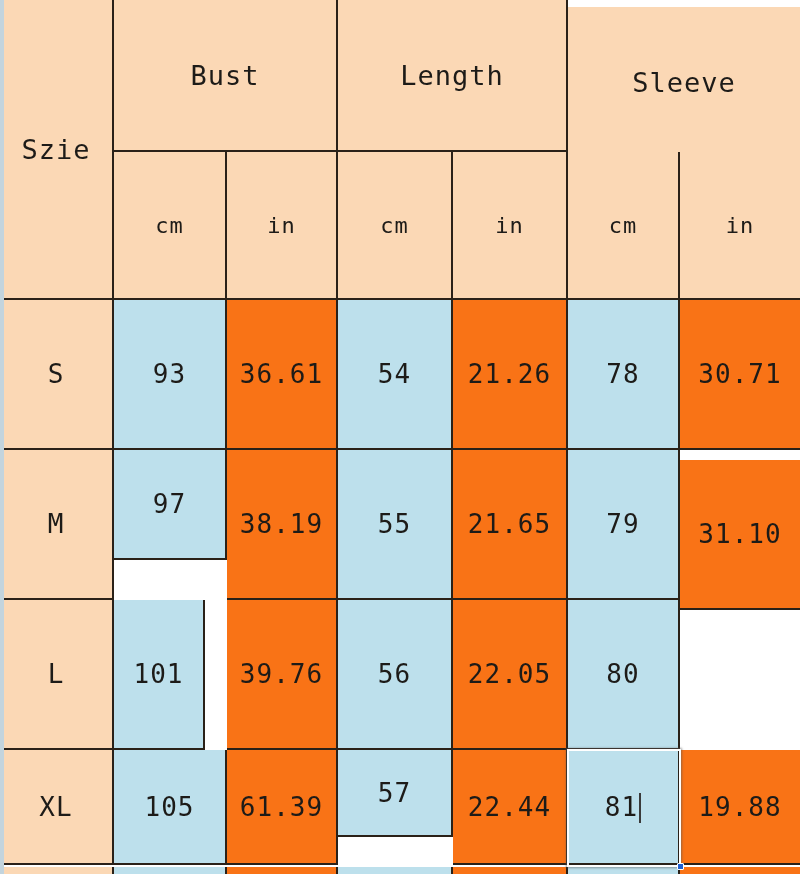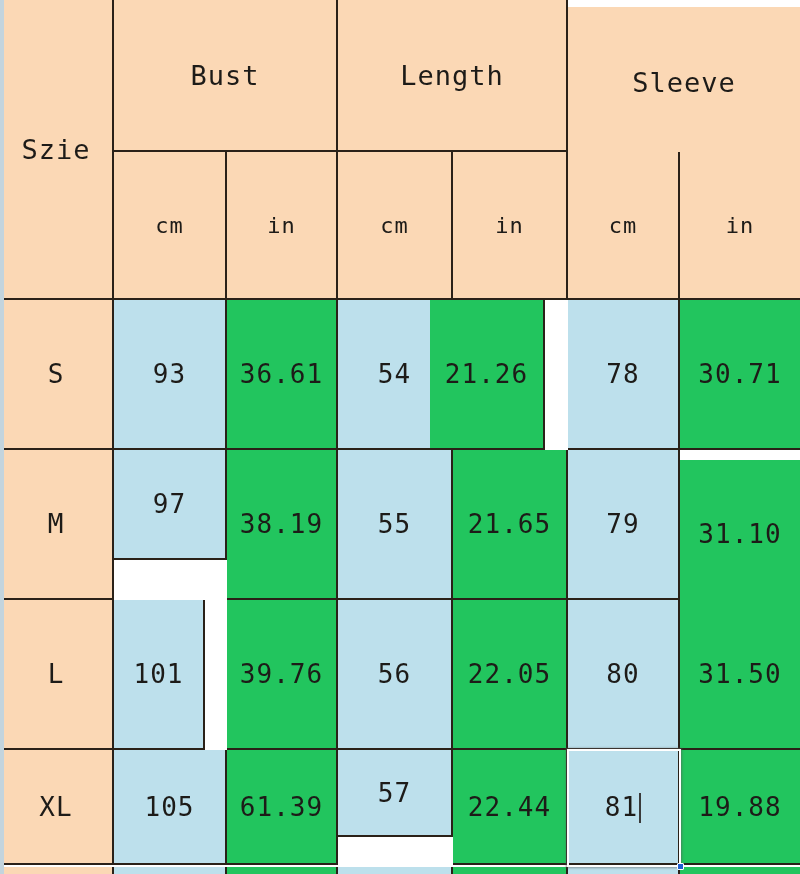--- a/index.html
+++ b/index.html
@@ -49,21 +49,21 @@
     border-bottom: 2px solid #2a2118;
     text-align: center;
     overflow: hidden;
     white-space: nowrap;
   }
   .cell.no-bottom { border-bottom: none; }
   .cell.no-right { border-right: none; }
 
   .peach { background: #fbd8b5; }
   .blue  { background: #bde0ec; }
-  .gold  { background: #22c55e; }
+  .gold  { background: #f97316; }
 
   .hdr-big   { font-size: 27px; letter-spacing: 1px; }
   .hdr-small { font-size: 22px; letter-spacing: 1px; }
   .data      { font-size: 26px; letter-spacing: 1px; }
 
   
   .active-cell-outline {
     position: absolute;
     box-sizing: border-box;
     border: 2px solid #ffffff;
@@ -115,39 +115,38 @@
     <div class="cell peach hdr-small" style="left:227px; top:152px; width:111px; height:148px;">in</div>
     <div class="cell peach hdr-small" style="left:338px; top:152px; width:115px; height:148px;">cm</div>
     <div class="cell peach hdr-small" style="left:453px; top:152px; width:115px; height:148px;">in</div>
     <div class="cell peach hdr-small" style="left:568px; top:152px; width:112px; height:148px;">cm</div>
     <div class="cell peach hdr-small no-right" style="left:680px; top:152px; width:120px; height:148px;">in</div>
 
     <div class="cell peach data" style="left:0px;   top:300px; width:114px; height:150px;">S</div>
     <div class="cell blue data" style="left:114px; top:300px; width:113px; height:150px;">93</div>
     <div class="cell gold data" style="left:227px; top:300px; width:111px; height:150px;">36.61</div>
     <div class="cell blue data" style="left:338px; top:300px; width:115px; height:150px;text-align:right;">54</div>
-    <div class="cell gold data" style="left:430px; top:300px; width:115px; height:150px;">21.26</div>
+    <div class="cell gold data" style="left:453px; top:300px; width:115px; height:150px;">21.26</div>
     <div class="cell blue data" style="left:568px; top:300px; width:112px; height:150px;">78</div>
     <div class="cell gold data no-right" style="left:680px; top:300px; width:120px; height:150px;">30.71</div>
 
     <div class="cell peach data" style="left:0px;   top:450px; width:114px; height:150px;">M</div>
     <div class="cell blue data" style="left:114px; top:450px; width:113px; height:110px;">97</div>
     <div class="cell gold data" style="left:227px; top:450px; width:111px; height:150px;">38.19</div>
     <div class="cell blue data" style="left:338px; top:450px; width:115px; height:150px;">55</div>
     <div class="cell gold data" style="left:453px; top:450px; width:115px; height:150px;">21.65</div>
     <div class="cell blue data" style="left:568px; top:450px; width:112px; height:150px;">79</div>
     <div class="cell gold data no-right" style="left:680px; top:450px; width:120px; height:150px;margin-top:10px;">31.10</div>
 
     <div class="cell peach data" style="left:0px;   top:600px; width:114px; height:150px;">L</div>
     <div class="cell blue data" style="left:114px; top:600px; width:91px; height:150px;">101</div>
     <div class="cell gold data" style="left:227px; top:600px; width:111px; height:150px;">39.76</div>
     <div class="cell blue data" style="left:338px; top:600px; width:115px; height:150px;">56</div>
     <div class="cell gold data" style="left:453px; top:600px; width:115px; height:150px;">22.05</div>
     <div class="cell blue data" style="left:568px; top:600px; width:112px; height:150px;">80</div>
-    <div class="cell gold data no-right" style="left:680px; top:600px; width:120px; height:150px;">31.50</div>
 
     <div class="cell peach data" style="left:0px;   top:750px; width:114px; height:115px;">XL</div>
     <div class="cell blue data" style="left:114px; top:750px; width:113px; height:115px;">105</div>
     <div class="cell gold data" style="left:227px; top:750px; width:111px; height:115px;">61.39</div>
     <div class="cell blue data" style="left:338px; top:750px; width:115px; height:87px;">57</div>
     <div class="cell gold data" style="left:453px; top:750px; width:115px; height:115px;">22.44</div>
 
     <div class="cell blue data" style="left:568px; top:750px; width:112px; height:115px;">
       <span class="cell-value-wrap">
         <span>81</span>

